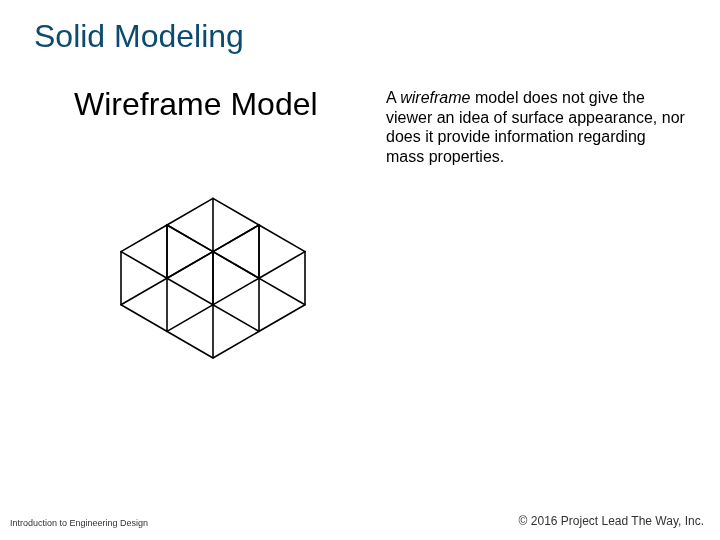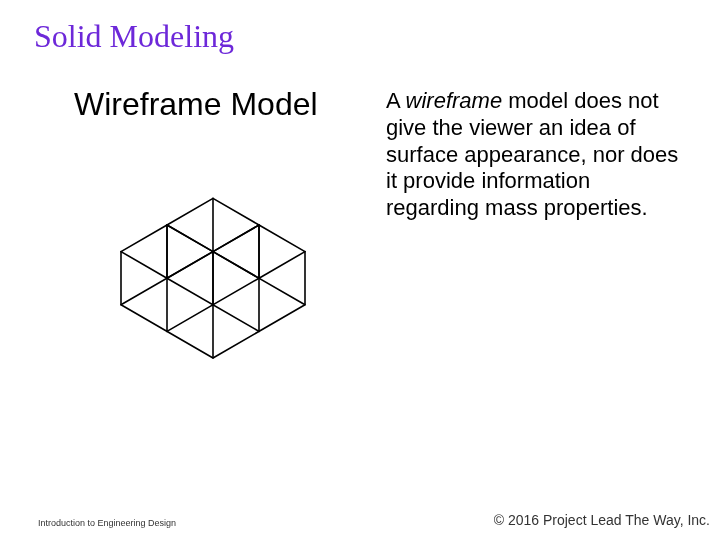--- a/index.html
+++ b/index.html
@@ -1,26 +1,26 @@
 <!DOCTYPE html>
 <html><head>
 <meta charset="utf-8">
 <style>
   * { margin: 0; padding: 0; box-sizing: border-box; }
   html, body { width: 720px; height: 540px; background: #fff; font-family: Arial, Helvetica, sans-serif; color: #000; }
   .slide { position: relative; width: 720px; height: 540px; }
-  .title { position: absolute; left: 34px; top: 18px; font-size: 32px; color: #6d28d9; font-weight: 400; font-family: Liberation Serif, serif; }
+  .title { position: absolute; left: 34px; top: 18px; font-size: 32px; color: #0c4a6e; font-weight: 400; }
   .subtitle { position: absolute; left: 74px; top: 86px; font-size: 32px; color: #000; }
-  .body-text { position: absolute; left: 386px; top: 88px; width: 300px; font-size: 22px; line-height: 1.22; }
+  .body-text { position: absolute; left: 386px; top: 88px; width: 300px; font-size: 16px; line-height: 1.22; }
   .body-text p { margin-bottom: 22px; }
   .emph { font-style: italic; }
   .figure { position: absolute; left: 68px; top: 148px; width: 290px; height: 250px; }
   .figure svg { width: 100%; height: 100%; }
-  .footer-left { position: absolute; left: 10px; bottom: 12px; font-size: 9px; color: #333; margin-left: 28px; }
-  .footer-right { position: absolute; right: 10px; bottom: 12px; font-size: 14px; color: #333; }
+  .footer-left { position: absolute; left: 10px; bottom: 12px; font-size: 9px; color: #333; }
+  .footer-right { position: absolute; right: 16px; bottom: 12px; font-size: 12px; color: #333; }
 </style>
 </head>
 <body>
 
 <div class="slide">
 
   <div class="title">Solid Modeling</div>
 
   <div class="subtitle">Wireframe Model</div>
 

